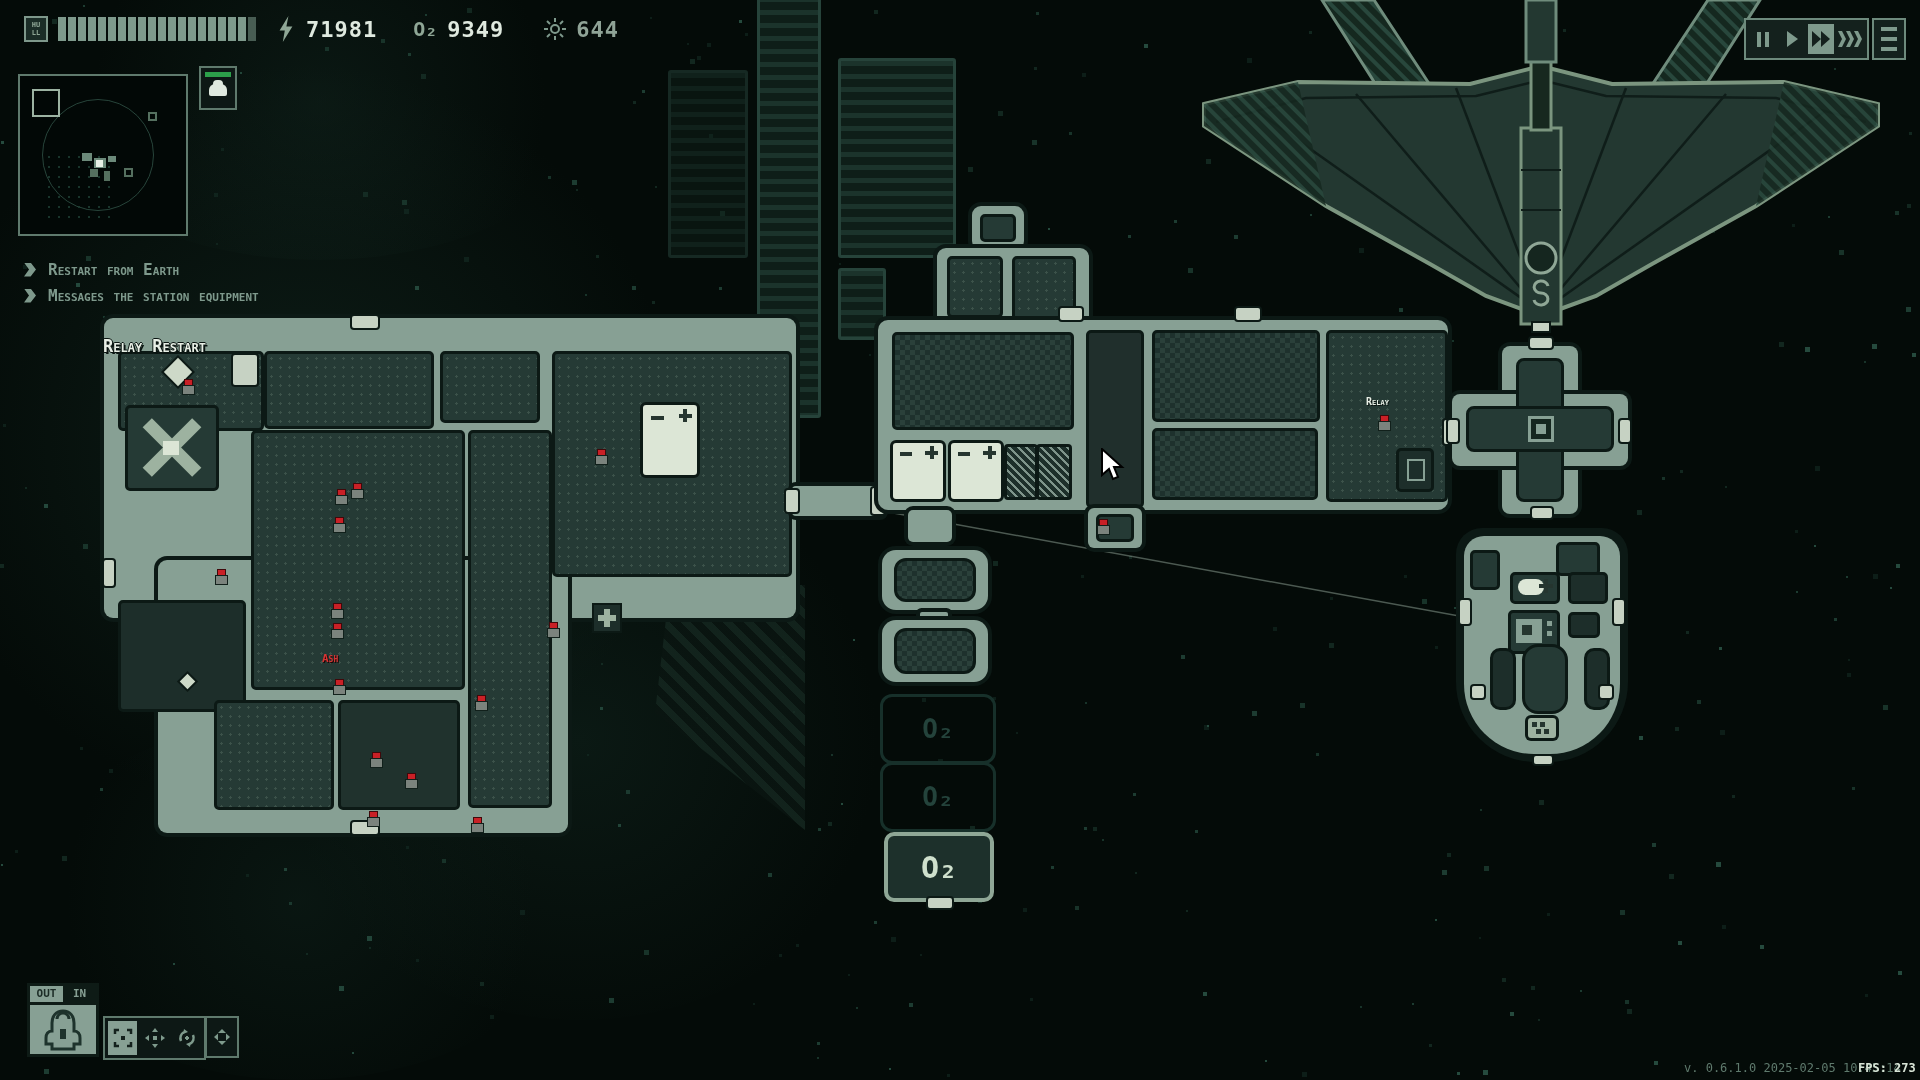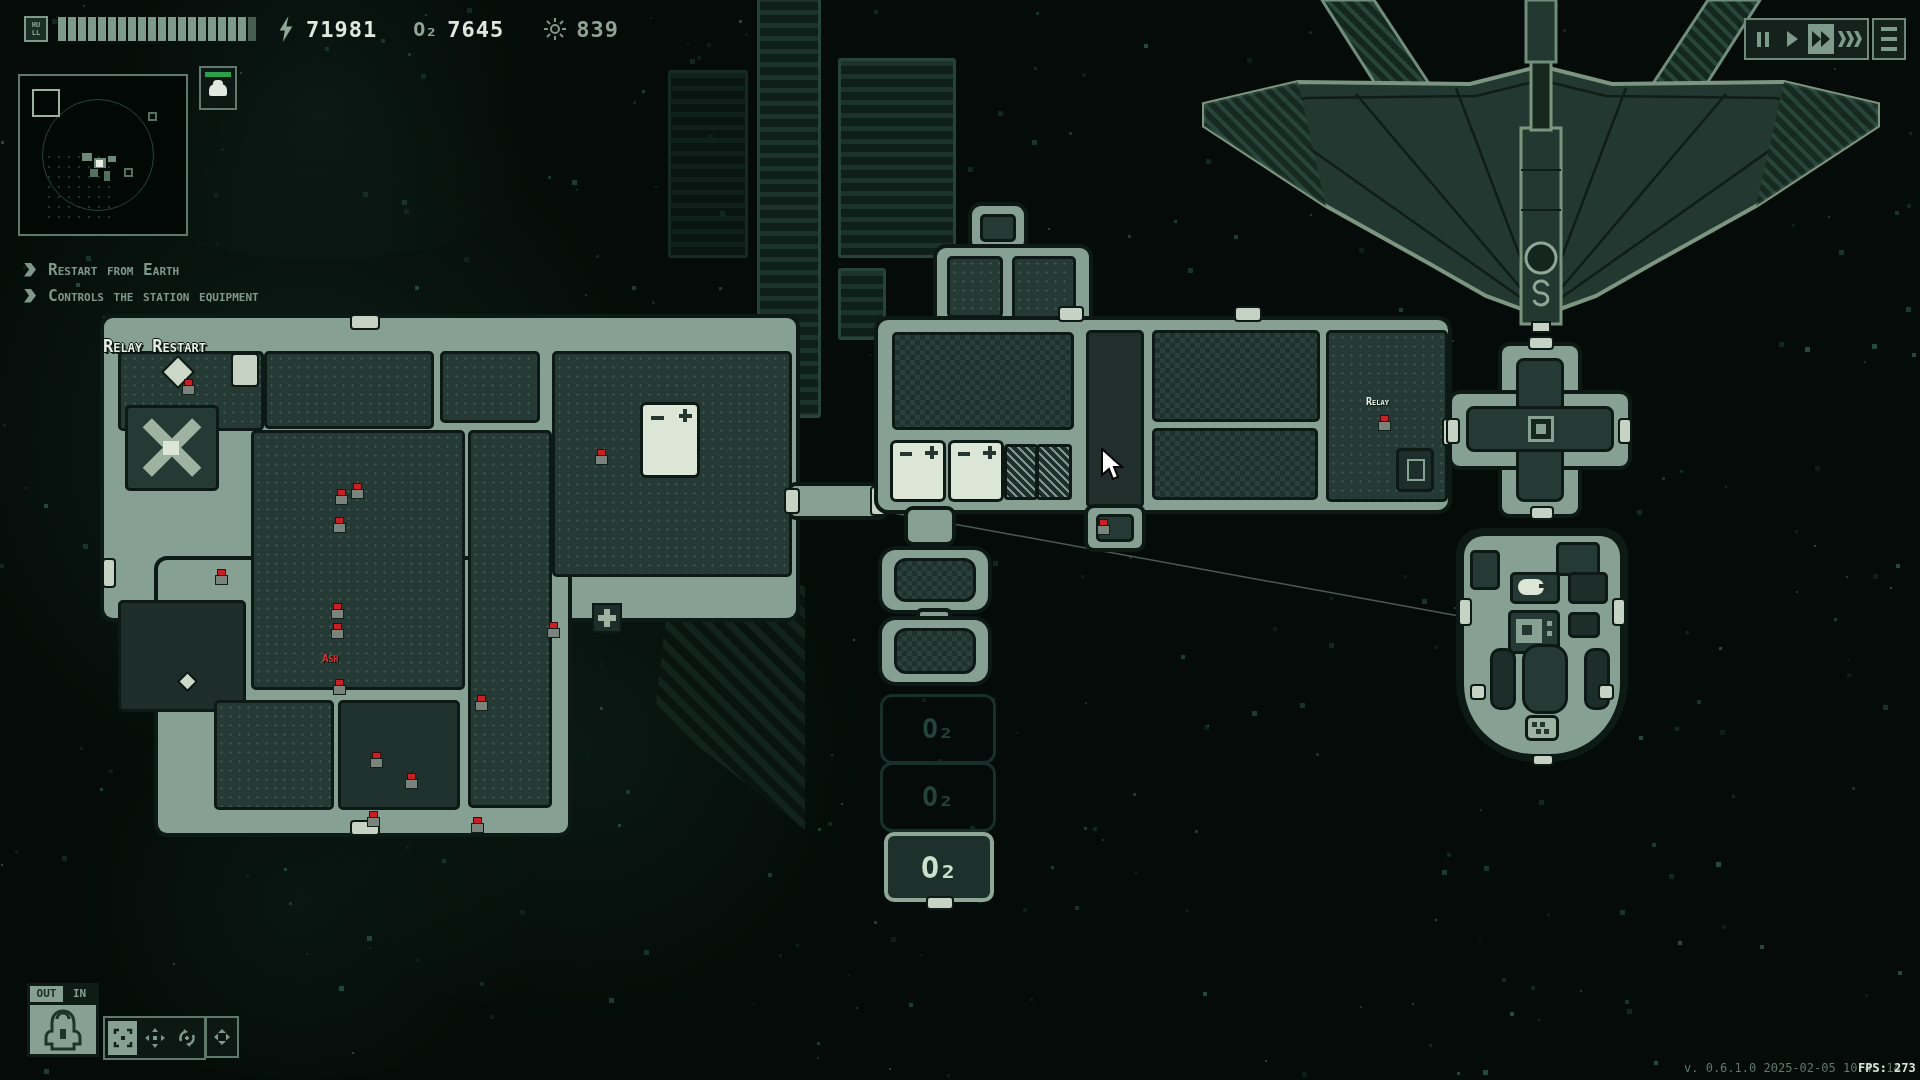--- a/index.html
+++ b/index.html
@@ -637,35 +637,35 @@
         <div class="seg"></div>
         <div class="seg"></div>
         <div class="seg"></div>
         <div class="seg"></div>
         <div class="seg"></div>
         <div class="seg" style="opacity: 0.55;"></div>
       </div>
     <div style="width:20px;height:26px;margin-left:10px;background:#8fa796;clip-path:polygon(62% 0,18% 56%,44% 56%,34% 100%,82% 40%,52% 40%)"></div>
     <div class="hudnum">71981</div>
     <div style="margin-left:26px;color:#8fa796;font-size:20px;font-weight:bold">O₂</div>
-    <div class="hudnum">7645</div>
+    <div class="hudnum">9349</div>
     <svg width="22" height="22" style="margin-left:30px">
       <circle cx="11" cy="11" r="4" fill="none" stroke="#7e998c" stroke-width="2"></circle>
       <g stroke="#7e998c" stroke-width="2">
         <line x1="11" y1="0" x2="11" y2="4"></line>
           <line x1="11" y1="18" x2="11" y2="22"></line>
         <line x1="0" y1="11" x2="4" y2="11"></line>
           <line x1="18" y1="11" x2="22" y2="11"></line>
         <line x1="3" y1="3" x2="6" y2="6"></line>
           <line x1="16" y1="16" x2="19" y2="19"></line>
         <line x1="16" y1="6" x2="19" y2="3"></line>
           <line x1="3" y1="19" x2="6" y2="16"></line>
       </g>
     </svg>
-    <div class="hudnum" style="color:#8fa396">839</div>
+    <div class="hudnum" style="color:#8fa396">644</div>
   </div>
 
   <div class="abs" style="left:18px;top:74px;width:170px;height:162px;background:#020806;border:2px solid #5f7a6d;box-sizing:border-box">
     <div class="abs" style="left:22px;top:23px;width:110px;height:110px;border:1px solid #27443a;border-radius:50%"></div>
     <div class="abs" style="left:24px;top:76px;width:74px;height:66px;background-image:radial-gradient(#1c3a30 1.2px,transparent 1.3px);background-size:10px 10px;opacity:.9"></div>
     <div class="abs" style="left:12px;top:13px;width:28px;height:28px;border:2px solid #9cb3a2;box-sizing:border-box"></div>
     <div class="abs" style="left:62px;top:77px;width:10px;height:8px;background:#6c8a7a"></div>
     <div class="abs" style="left:74px;top:82px;width:12px;height:10px;background:#6c8a7a"></div>
     <div class="abs" style="left:88px;top:80px;width:8px;height:6px;background:#6c8a7a"></div>
     <div class="abs" style="left:70px;top:93px;width:8px;height:8px;background:#55705f"></div>
@@ -680,21 +680,21 @@
     <div class="abs" style="left:8px;top:16px;width:18px;height:12px;background:#dfe9df;border-radius:6px 6px 2px 2px"></div>
     <div class="abs" style="left:12px;top:12px;width:10px;height:8px;background:#dfe9df;border-radius:4px"></div>
   </div>
 
   <div class="notif ptext" style="left:24px;top:260px">
     <div class="chev"></div>
     <span>Restart from Earth</span>
   </div>
   <div class="notif ptext" style="left:24px;top:286px">
     <div class="chev"></div>
-    <span>Controls the station equipment</span>
+    <span>Messages the station equipment</span>
   </div>
 
   <div class="abs" style="left:1744px;top:18px;display:flex;gap:3px;padding:4px;background:#14211d;border:2px solid #6d8a7c">
     <div class="pbtn">
       <div style="width:4px;height:15px;background:#7e9a8c;margin-right:4px"></div>
       <div style="width:4px;height:15px;background:#7e9a8c"></div>
     </div>
     <div class="pbtn">
       <div style="width:0;height:0;border-left:11px solid #7e9a8c;border-top:8px solid transparent;border-bottom:8px solid transparent"></div>
     </div>

